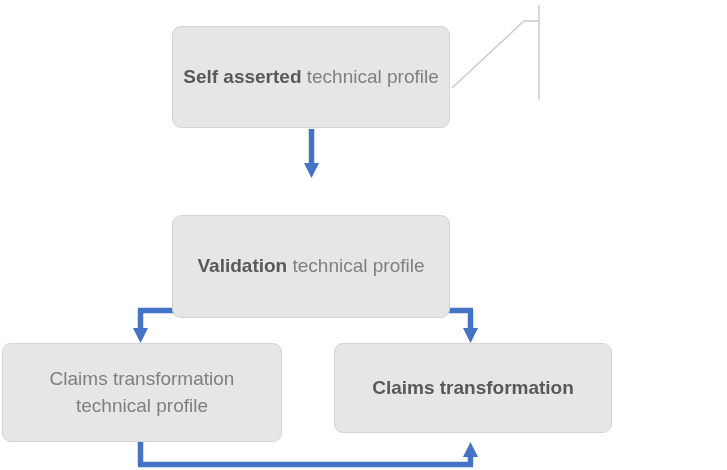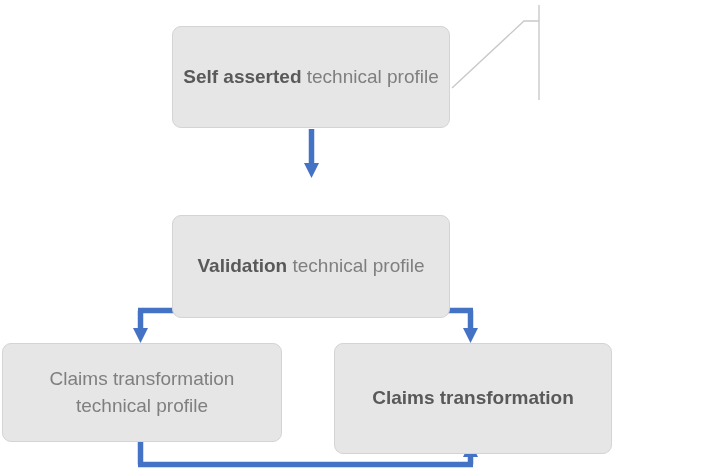--- a/index.html
+++ b/index.html
@@ -115,18 +115,18 @@
   </div>
 
   <div class="node" style="left:172px; top:179px; width:278px; height:103px;margin-top:36px;">
     <span class="node-text"><span class="t-bold">Validation</span><span class="t-reg"> technical profile</span></span>
   </div>
 
   <div class="node" style="left:2px; top:343px; width:280px; height:99px;">
     <span class="node-text"><span class="t-reg">Claims transformation technical profile</span></span>
   </div>
 
-  <div class="node all-bold" style="left:334px; top:343px; width:278px; height:111px;">
+  <div class="node all-bold" style="left:334px; top:343px; width:278px; height:90px;">
     <span class="node-text"><span class="t-bold">Claims transformation</span></span>
   </div>
 
 
 </div>
 
 </body></html>

